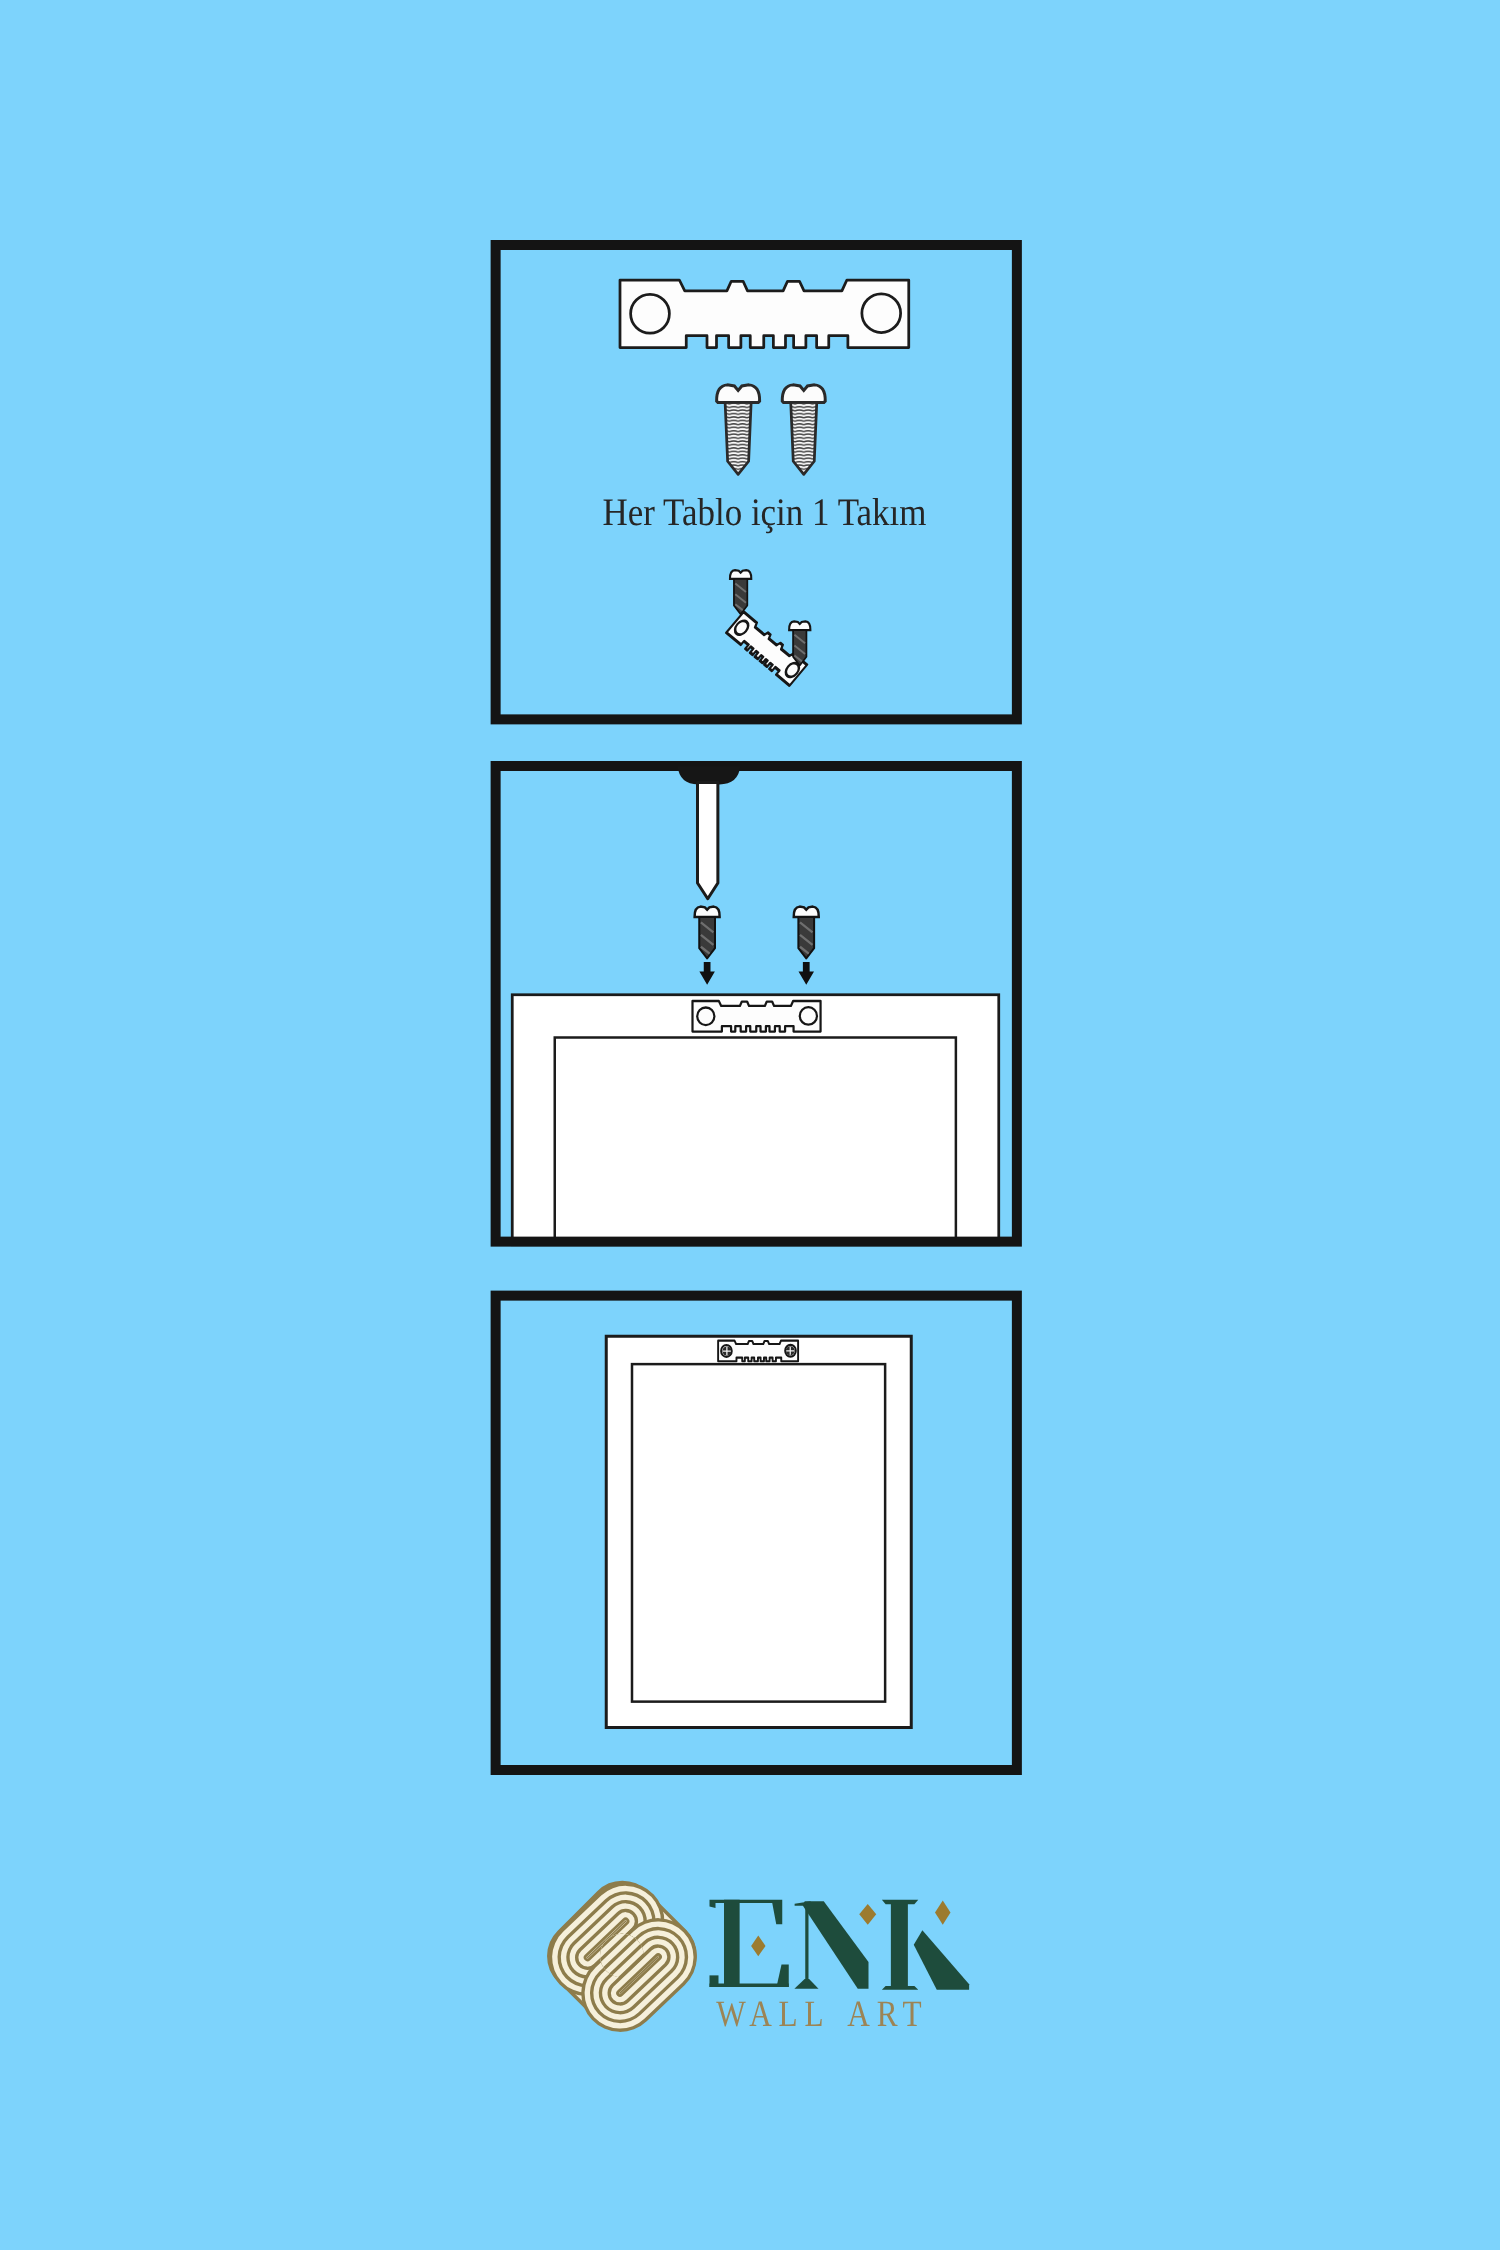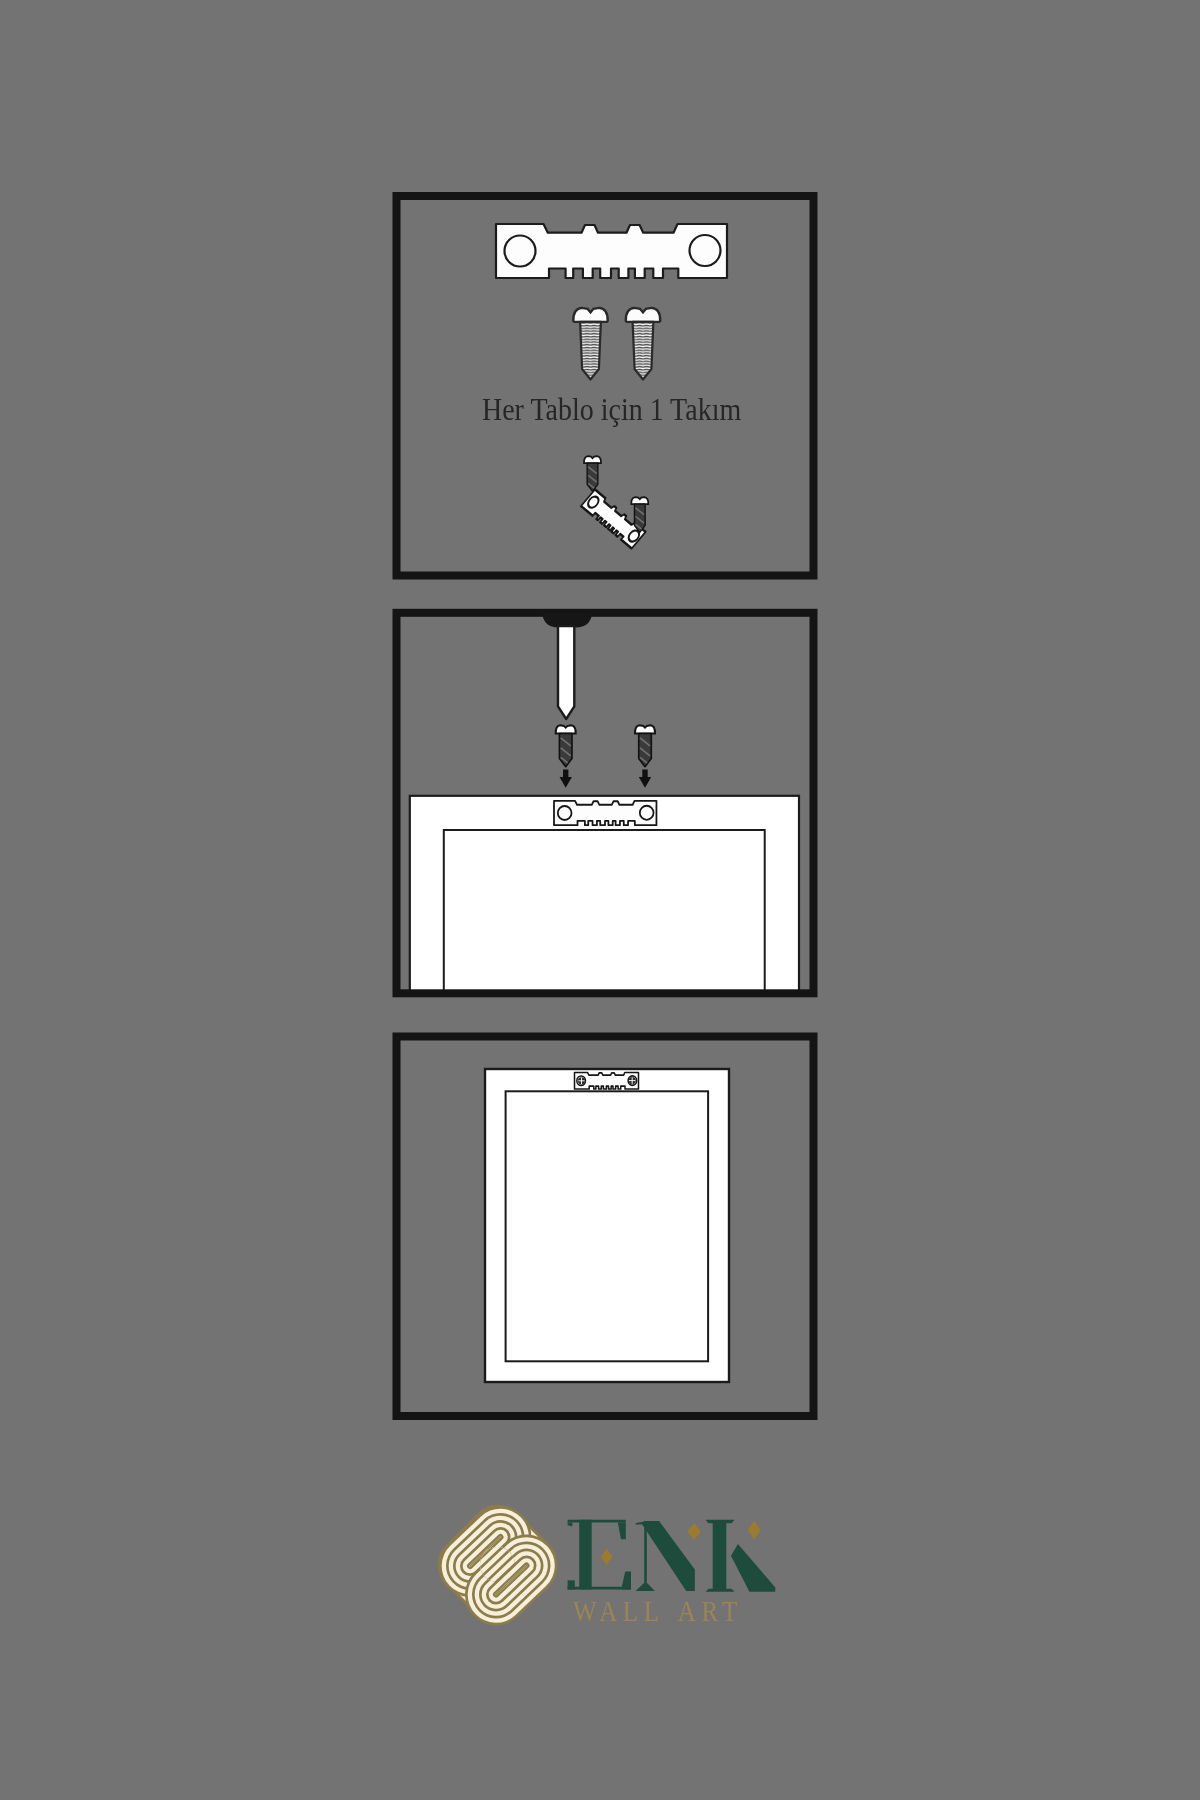--- a/index.html
+++ b/index.html
@@ -1,16 +1,16 @@
 <!DOCTYPE html>
 <html><head>
 <meta charset="utf-8">
 <style>
   html,body{margin:0;padding:0;background:#ffffff;}
-  #page{position:relative;width:1200px;height:1800px;background:#737373;overflow:hidden;}
+  #page{position:relative;width:1200px;height:1800px;background:#7dd3fc;overflow:hidden;}
   svg{position:absolute;left:0;top:0;}
 </style>
 </head>
 <body>
 <div id="page">
 <svg width="1200" height="1800" viewBox="0 0 1200 1800" font-family="Liberation Serif, serif">
 <defs>
   <pattern id="th" width="7" height="2.75" patternUnits="userSpaceOnUse">
     <rect width="7" height="2.75" fill="#fafafa"></rect>
     <path d="M0,2.0 Q3.5,0.7 7,2.0" stroke="#424242" stroke-width="1.25" fill="none"></path>

